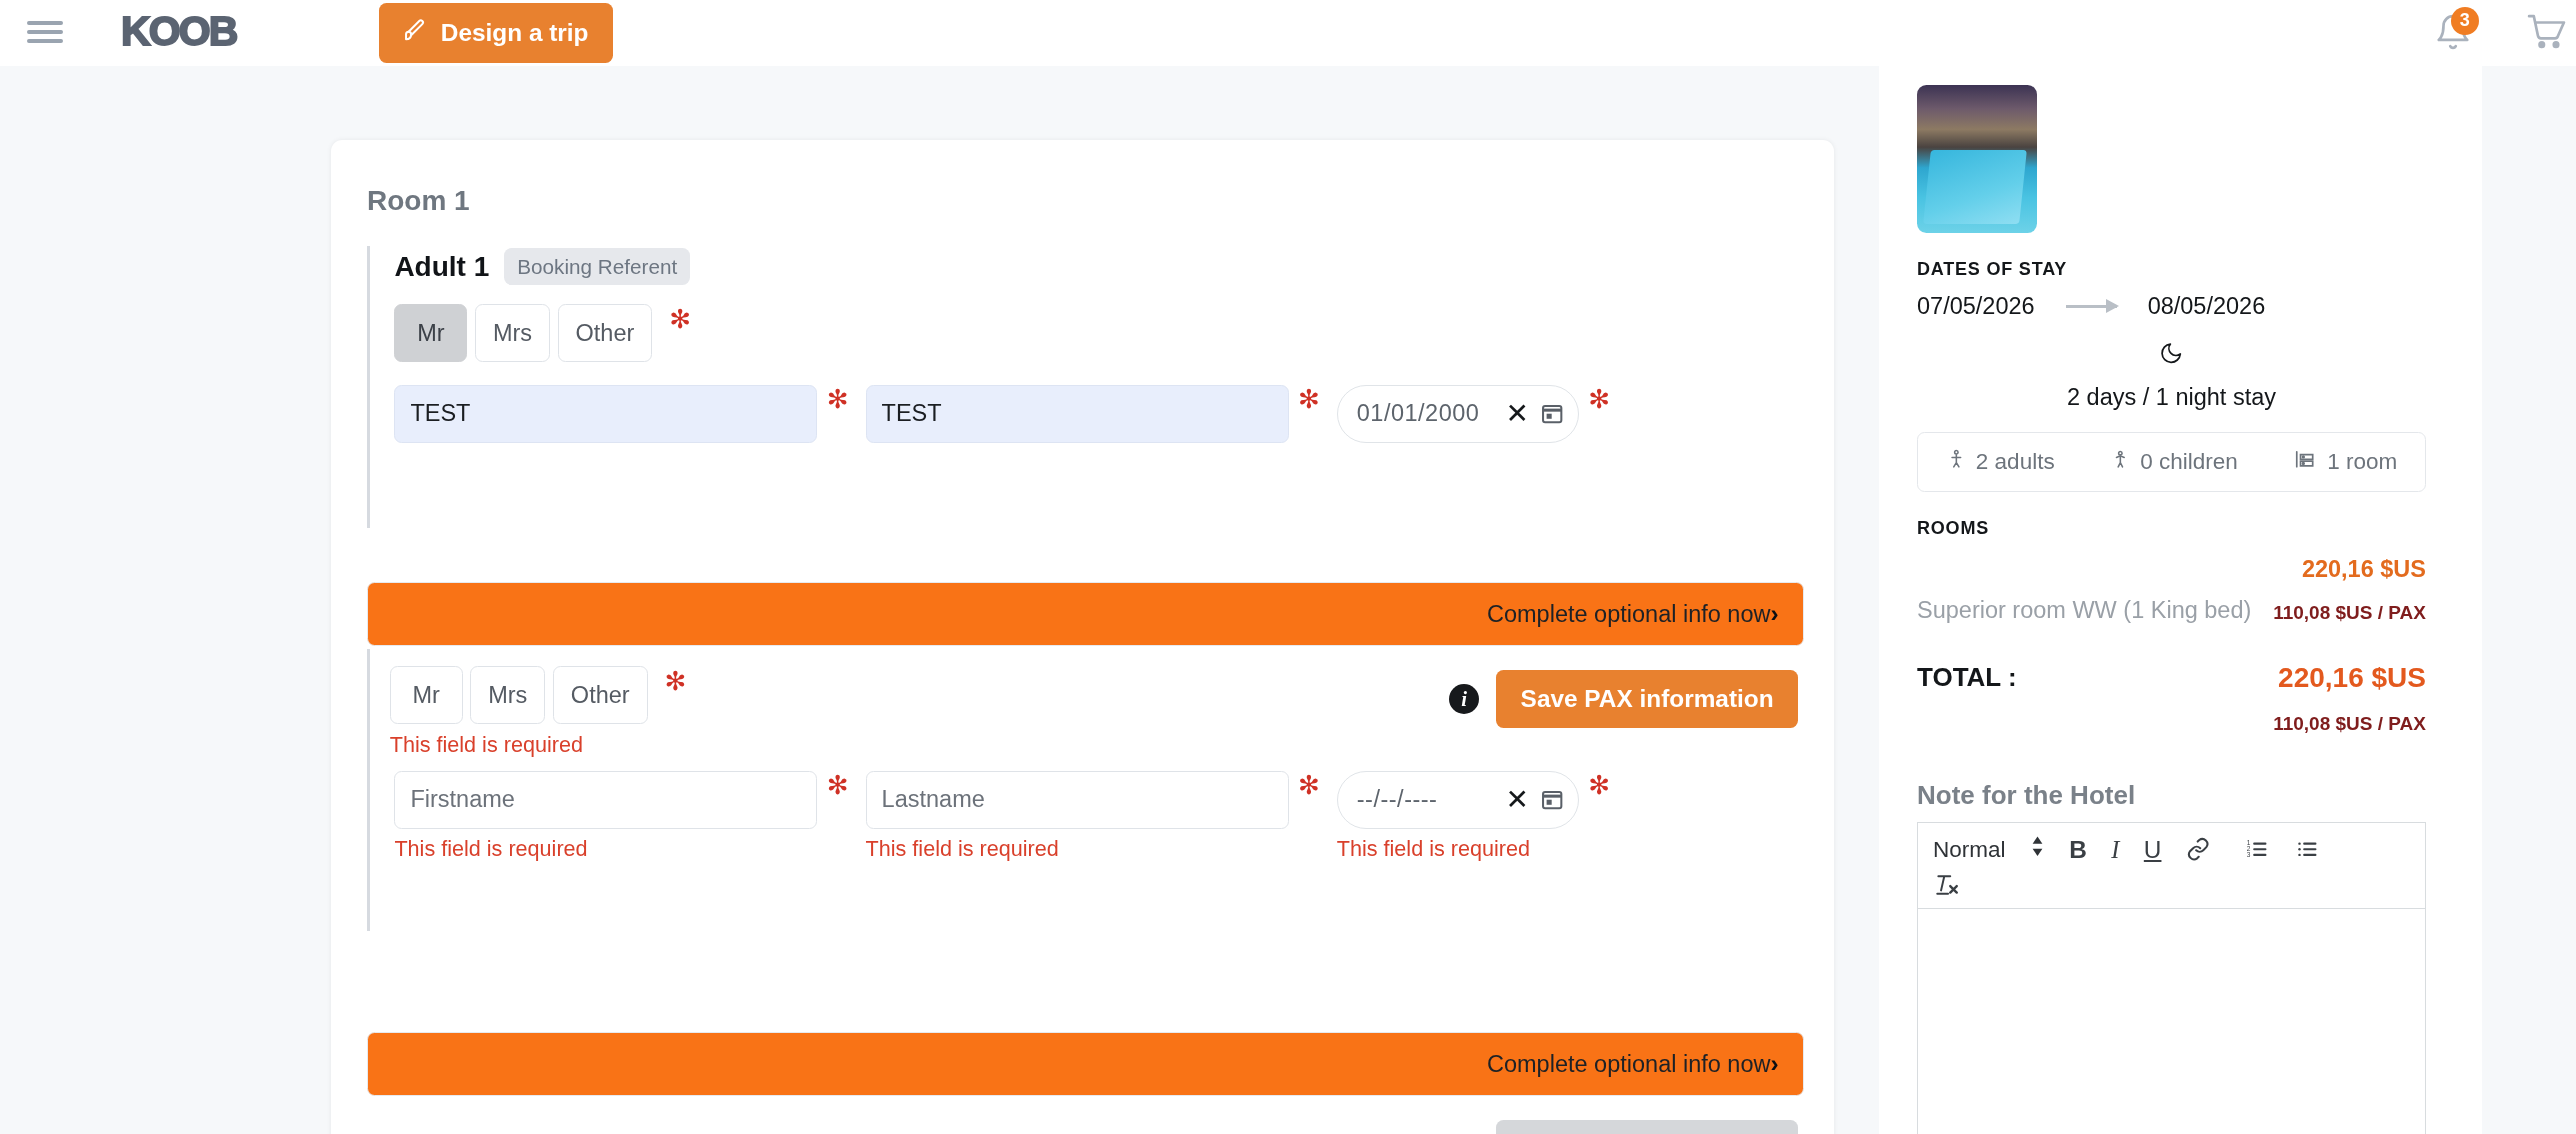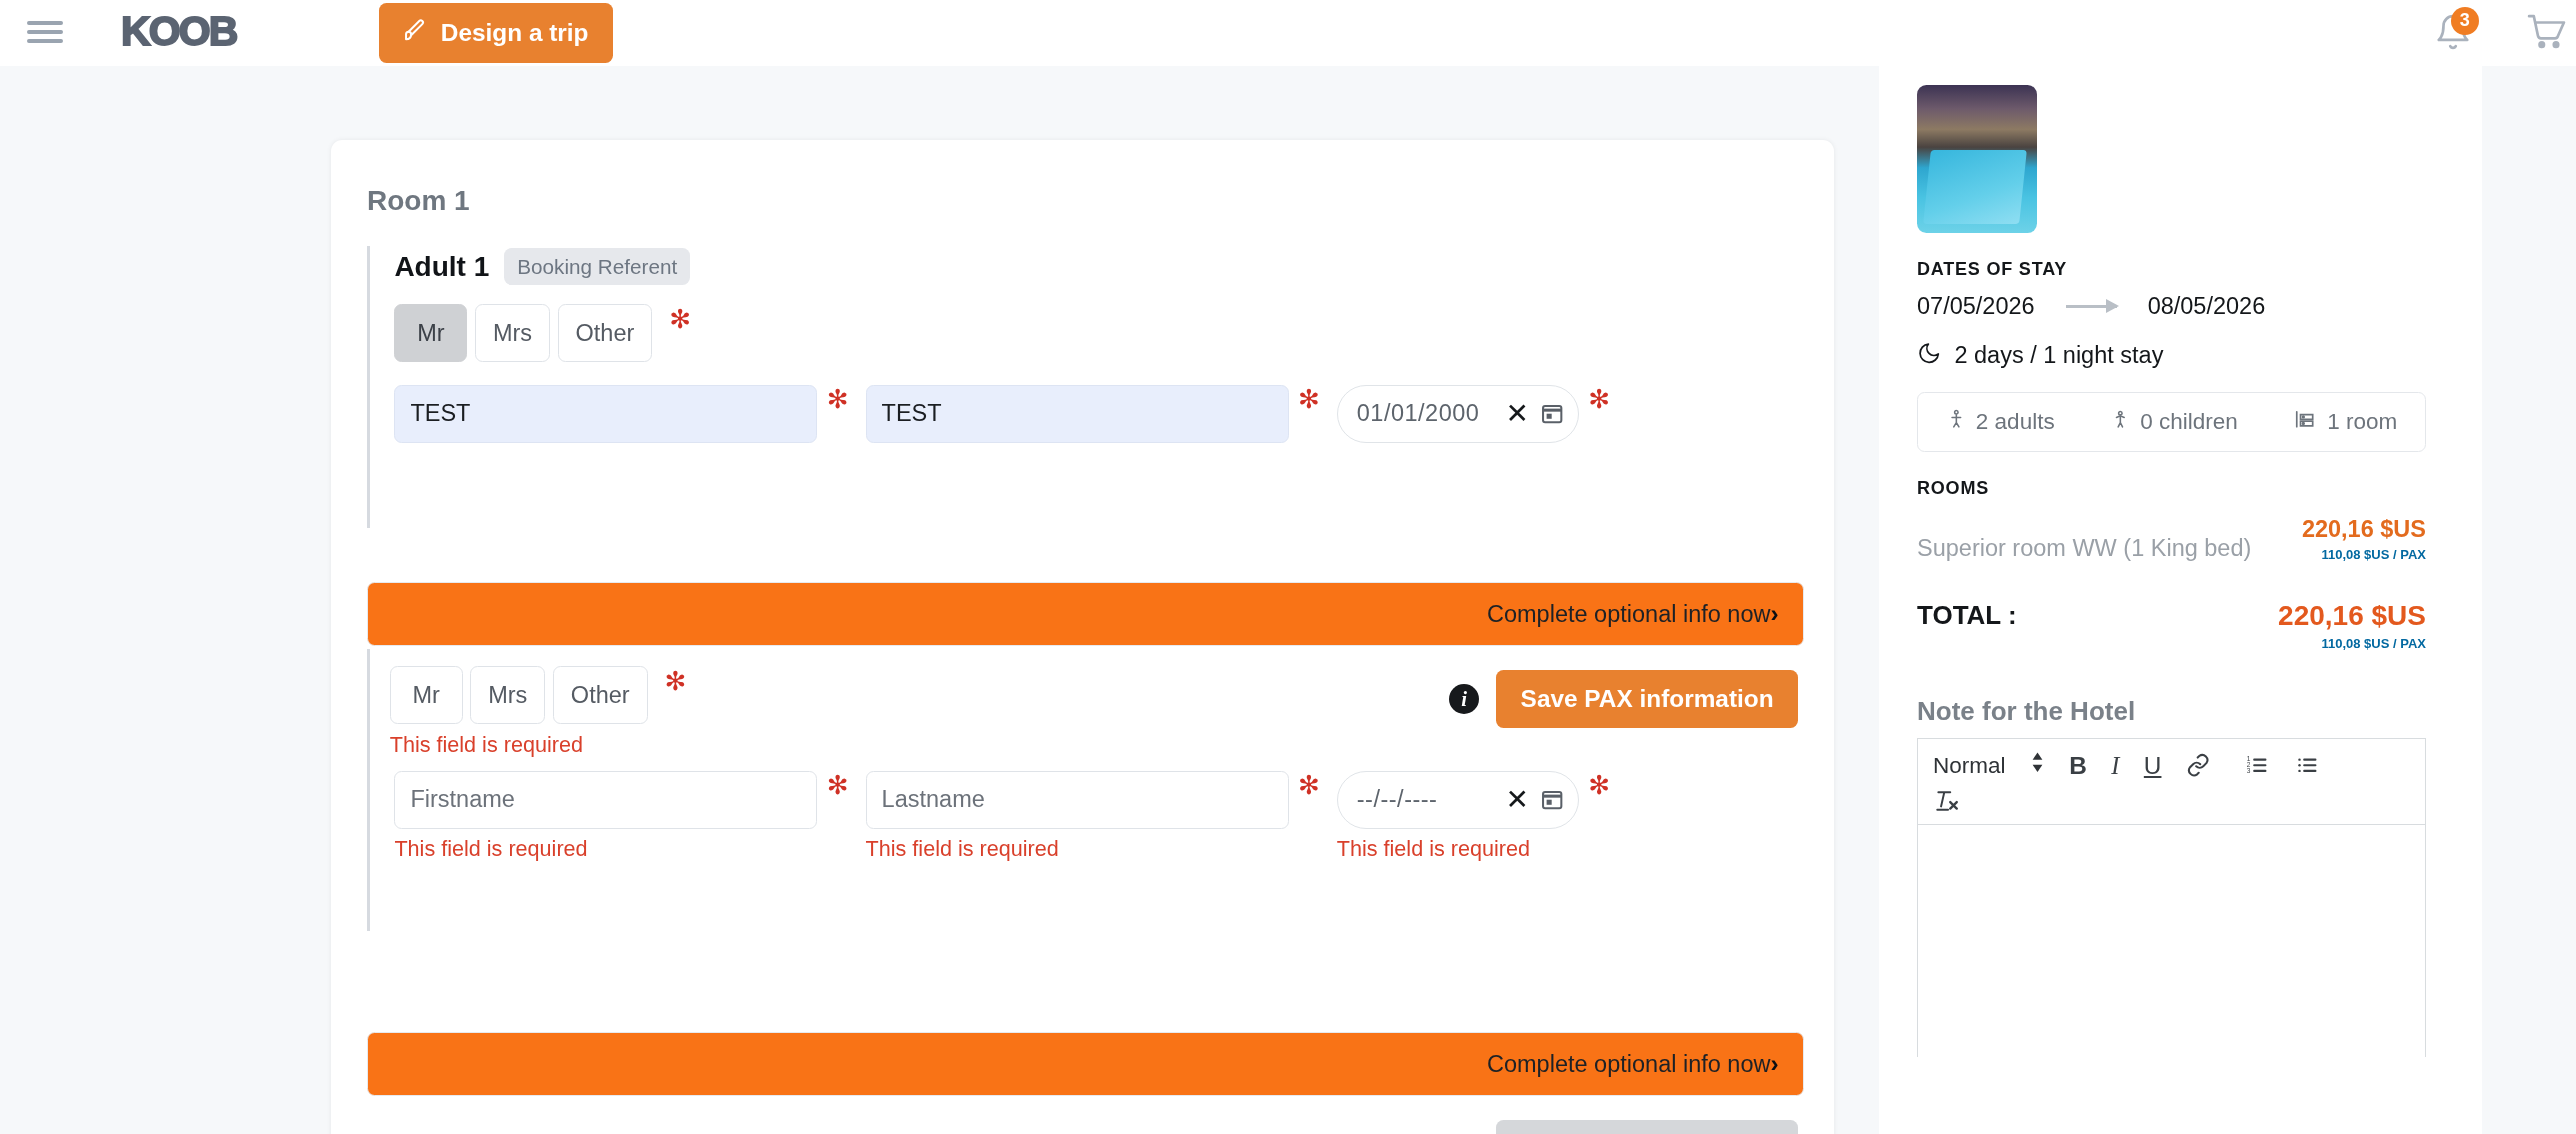--- a/index.html
+++ b/index.html
@@ -199,34 +199,34 @@
   .hotel-name { font-size: 25px; font-weight: 800; color: #14171a; line-height: 1.32; }
   .hotel-addr { font-size: 20.7px; color: #2b3036; margin-top: 15px; line-height: 1.38; }
 
   .sec-label { font-size: 18px; font-weight: 800; letter-spacing: 0.8px; color: #14171a; margin-top: 26px; }
   .dates-line { display: flex; align-items: center; gap: 31px; margin-top: 13px; font-size: 23.5px; color: #14171a; }
   .arrow-ic { width: 51px; height: 3.8px; background: #b9bfc6; position: relative; }
   .arrow-ic::after {
     content: ""; position: absolute; right: -1.9px; top: -5.6px;
     border-left: 13px solid #b9bfc6; border-top: 7.5px solid transparent; border-bottom: 7.5px solid transparent;
   }
-  .nights-line { display: flex; align-items: center; gap: 13px; margin-top: 20.7px; font-size: 23.5px; color: #14171a; }
+  .nights-line { display: flex; align-items: center; gap: 13px; margin-top: 20.7px; font-size: 23.5px; color: #14171a; flex-direction: column; }
 
   .occ-box {
     margin-top: 20.7px; height: 60px;
     border: 0.9px solid #e4e7eb; border-radius: 7.5px;
     display: flex; align-items: center; justify-content: space-around;
     color: #6d747c; font-size: 22.5px;
   }
   .occ-item { display: flex; align-items: center; gap: 9.4px; }
 
   .rooms-row { display: flex; justify-content: space-between; align-items: flex-end; margin-top: 17px; }
   .room-label { font-size: 23.5px; color: #9aa0a7; }
   .price-main { font-size: 23.5px; font-weight: 700; color: #e36b1e; text-align: right; }
-  .price-sub { font-size: 13px; font-weight: 700; color: #0369a1; text-align: right; margin-top: 4px; }
+  .price-sub { font-size: 19px; font-weight: 700; color: #7f1d1d; text-align: right; margin-top: 19px; }
   .total-row { display: flex; justify-content: space-between; align-items: flex-start; margin-top: 38px; }
   .total-label { font-size: 26px; font-weight: 800; color: #14171a; }
   .total-main { font-size: 28px; font-weight: 800; color: #e3591e; text-align: right; }
 
   .note-title { font-size: 26px; font-weight: 700; color: #7a8189; margin-top: 45px; }
   .note-box { margin-top: 11.3px; border: 0.9px solid #d8dcdf; height: 319px; background:#fff; }
   .note-toolbar { border-bottom: 0.9px solid #d8dcdf; padding: 11.3px 15px 9.4px 15px; }
   .tb-line { display: flex; align-items: center; gap: 24.4px; flex-wrap: wrap; }
   .tb-line.second { margin-top: 7.5px; }
   .tb-select { display: flex; align-items: center; gap: 24.4px; font-size: 22.5px; color: #2f3337; cursor: pointer; }

